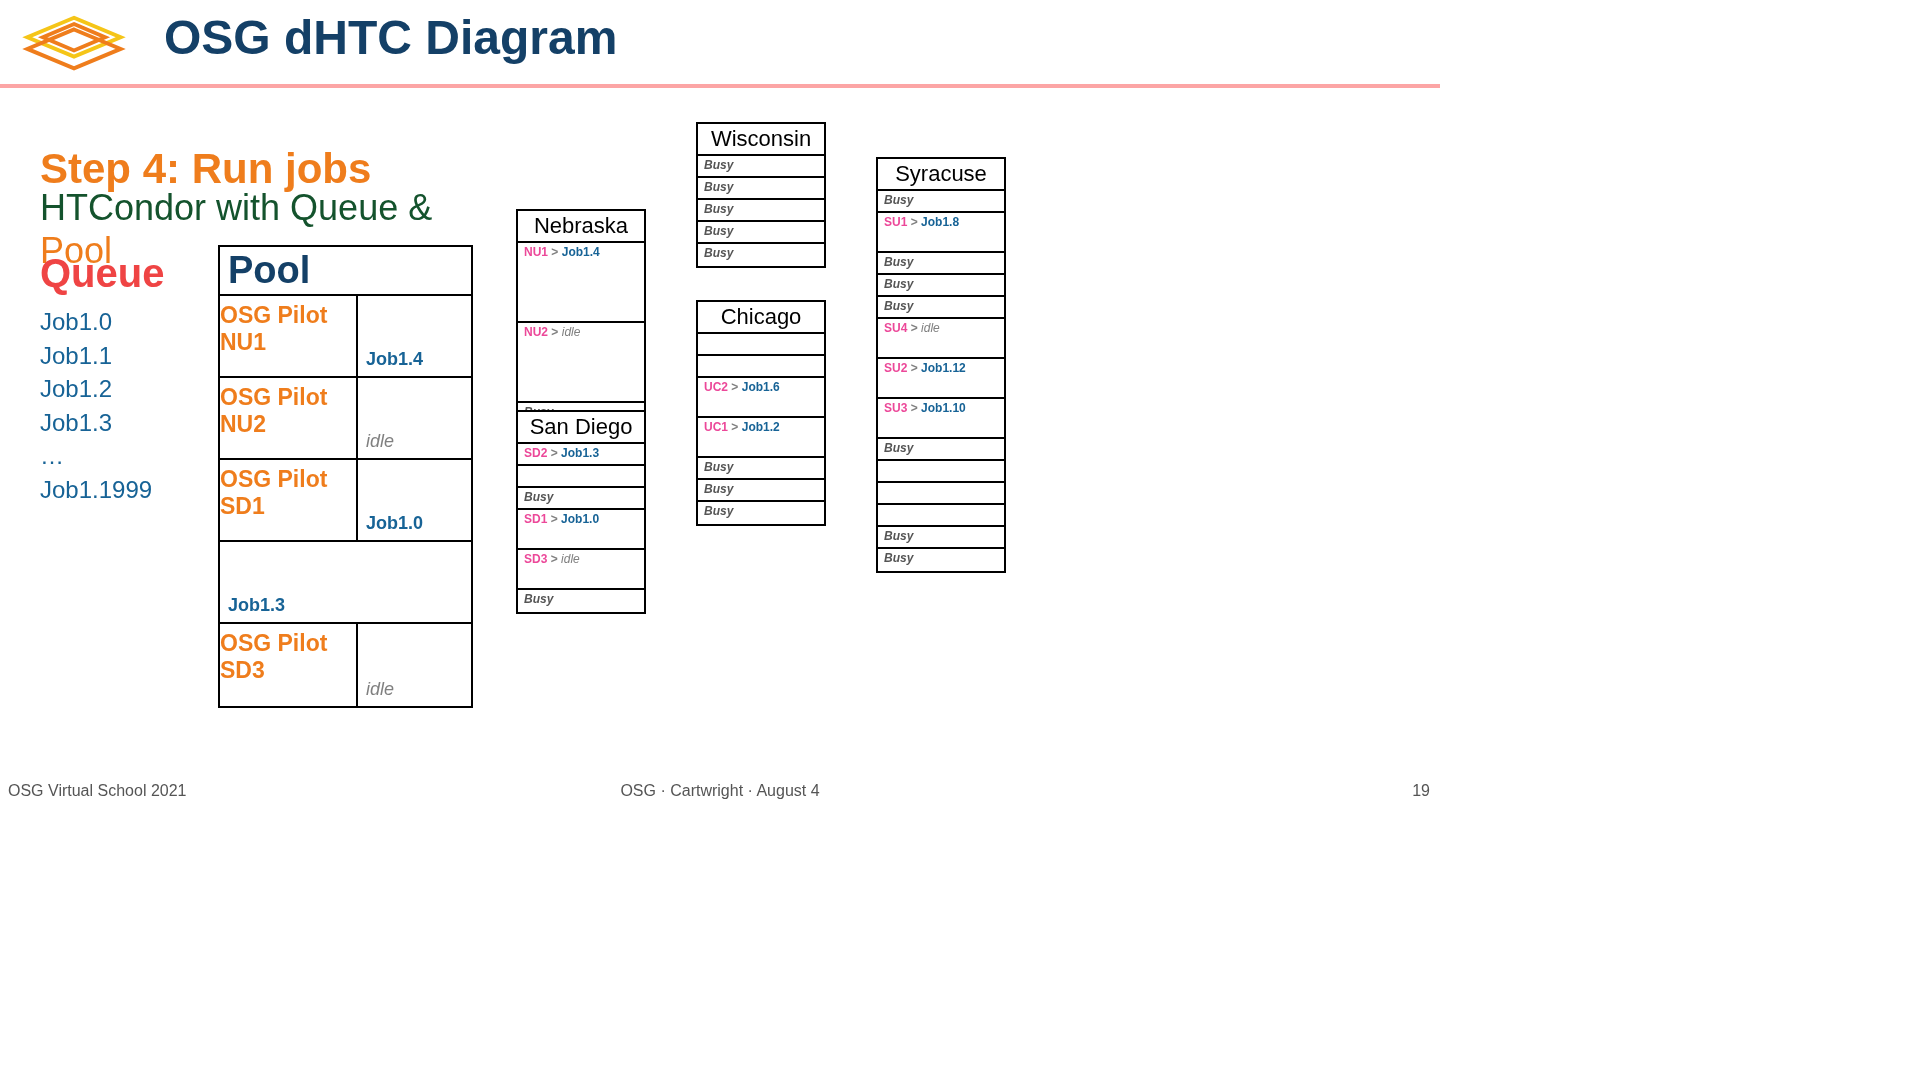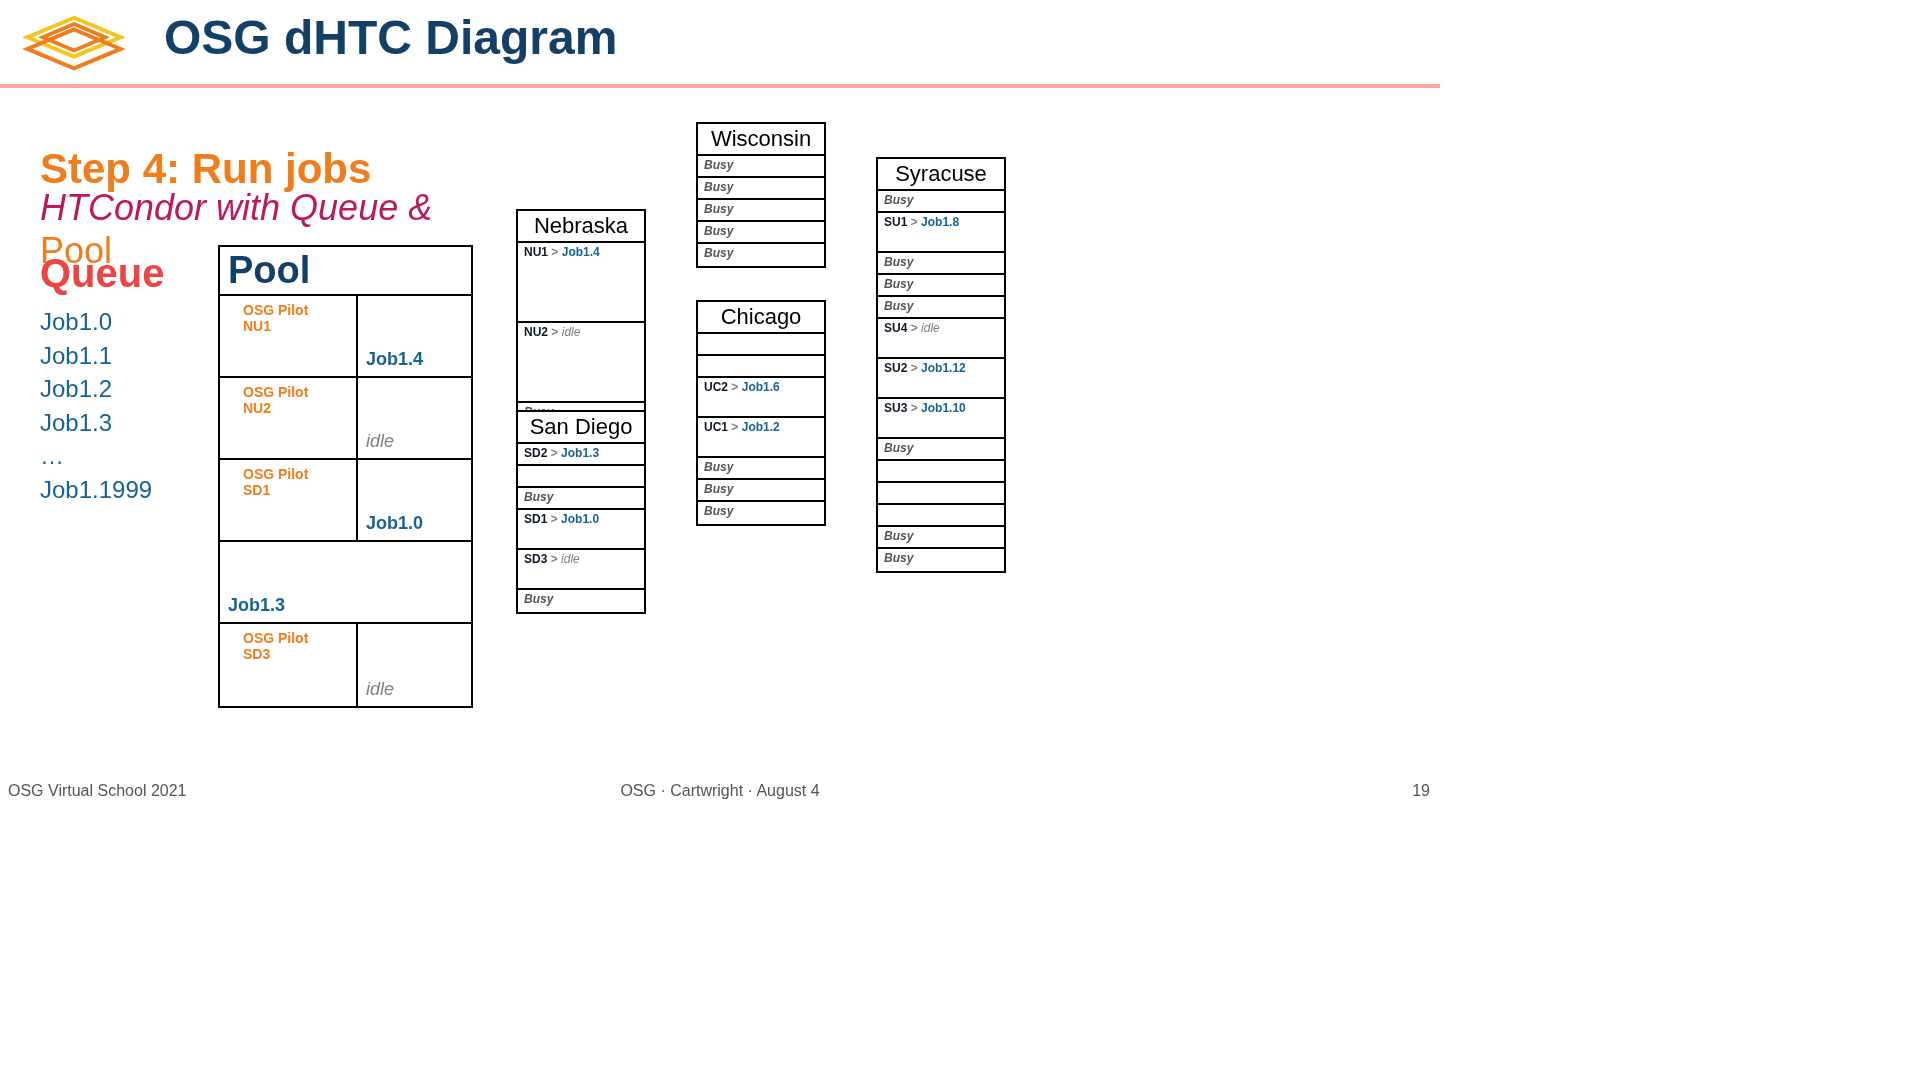--- a/index.html
+++ b/index.html
@@ -24,21 +24,21 @@
       color: #144067;
       margin-left: 20px;
     }
     .content { position: absolute; top: 95px; left: 0; width: 100%; }
     .step-title {
       position: absolute; top: 50px; left: 40px;
       font-size: 42px; font-weight: bold; color: #ef7d1c;
     }
     .subtitle {
       position: absolute; top: 92px; left: 40px;
-      font-size: 36px; color: #be185d; font-style: italic;
+      font-size: 36px; color: #14532d;
     }
     .subtitle2 {
       position: absolute; top: 135px; left: 40px;
       font-size: 36px; color: #ef7d1c;
     }
     .queue-heading {
       position: absolute; top: 156px; left: 40px;
       font-size: 40px; font-weight: bold; color: #ef4444;
     }
     .queue-list {
@@ -49,22 +49,22 @@
       position: absolute; top: 150px; left: 218px;
       width: 255px; border: 2px solid #000;
     }
     .pool-title {
       font-size: 38px; font-weight: bold; color: #144067;
       padding: 2px 8px; border-bottom: 2px solid #000;
     }
     .pool-row { display: flex; border-bottom: 2px solid #000; height: 82px; }
     .pool-row:last-child { border-bottom: none; }
     .pool-left {
-      width: 55%; padding: 6px 23px;
-      font-size: 14px; font-weight: bold; color: #ef7d1c;
+      width: 55%; padding: 6px 0;
+      font-size: 23px; font-weight: bold; color: #ef7d1c;
       border-right: 2px solid #000;
     }
     .pool-right {
       width: 45%; padding: 6px 8px; display: flex; align-items: flex-end;
       font-size: 18px; font-weight: bold;
     }
     .job-blue { color: #176396; text-align: center; }
     .idle-gray { color: #808080; font-style: italic; font-weight: normal; }
     .site-box { position: absolute; border: 2px solid #000; width: 130px; background: #fff; }
     .site-header {
@@ -72,21 +72,21 @@
       padding: 2px 4px; border-bottom: 2px solid #000;
     }
     .slot {
       border-bottom: 2px solid #000; padding: 2px 6px;
       font-size: 12px; min-height: 22px;
     }
     .slot:last-child { border-bottom: none; }
     .slot.tall { min-height: 80px; }
     .slot.med { min-height: 40px; }
     .busy { font-style: italic; font-weight: bold; color: #555; }
-    .pilot { font-weight: bold; color: #0f172a; }
+    .pilot { font-weight: bold; color: #ec4899; }
     .arrow { color: #808080; font-weight: bold; }
     .footer-left {
       position: absolute; bottom: 10px; left: 8px;
       font-size: 16px; color: #555;
     }
     .footer-center {
       position: absolute; bottom: 10px; left: 50%; transform: translateX(-50%);
       font-size: 16px; color: #555;
     }
     .footer-right {

